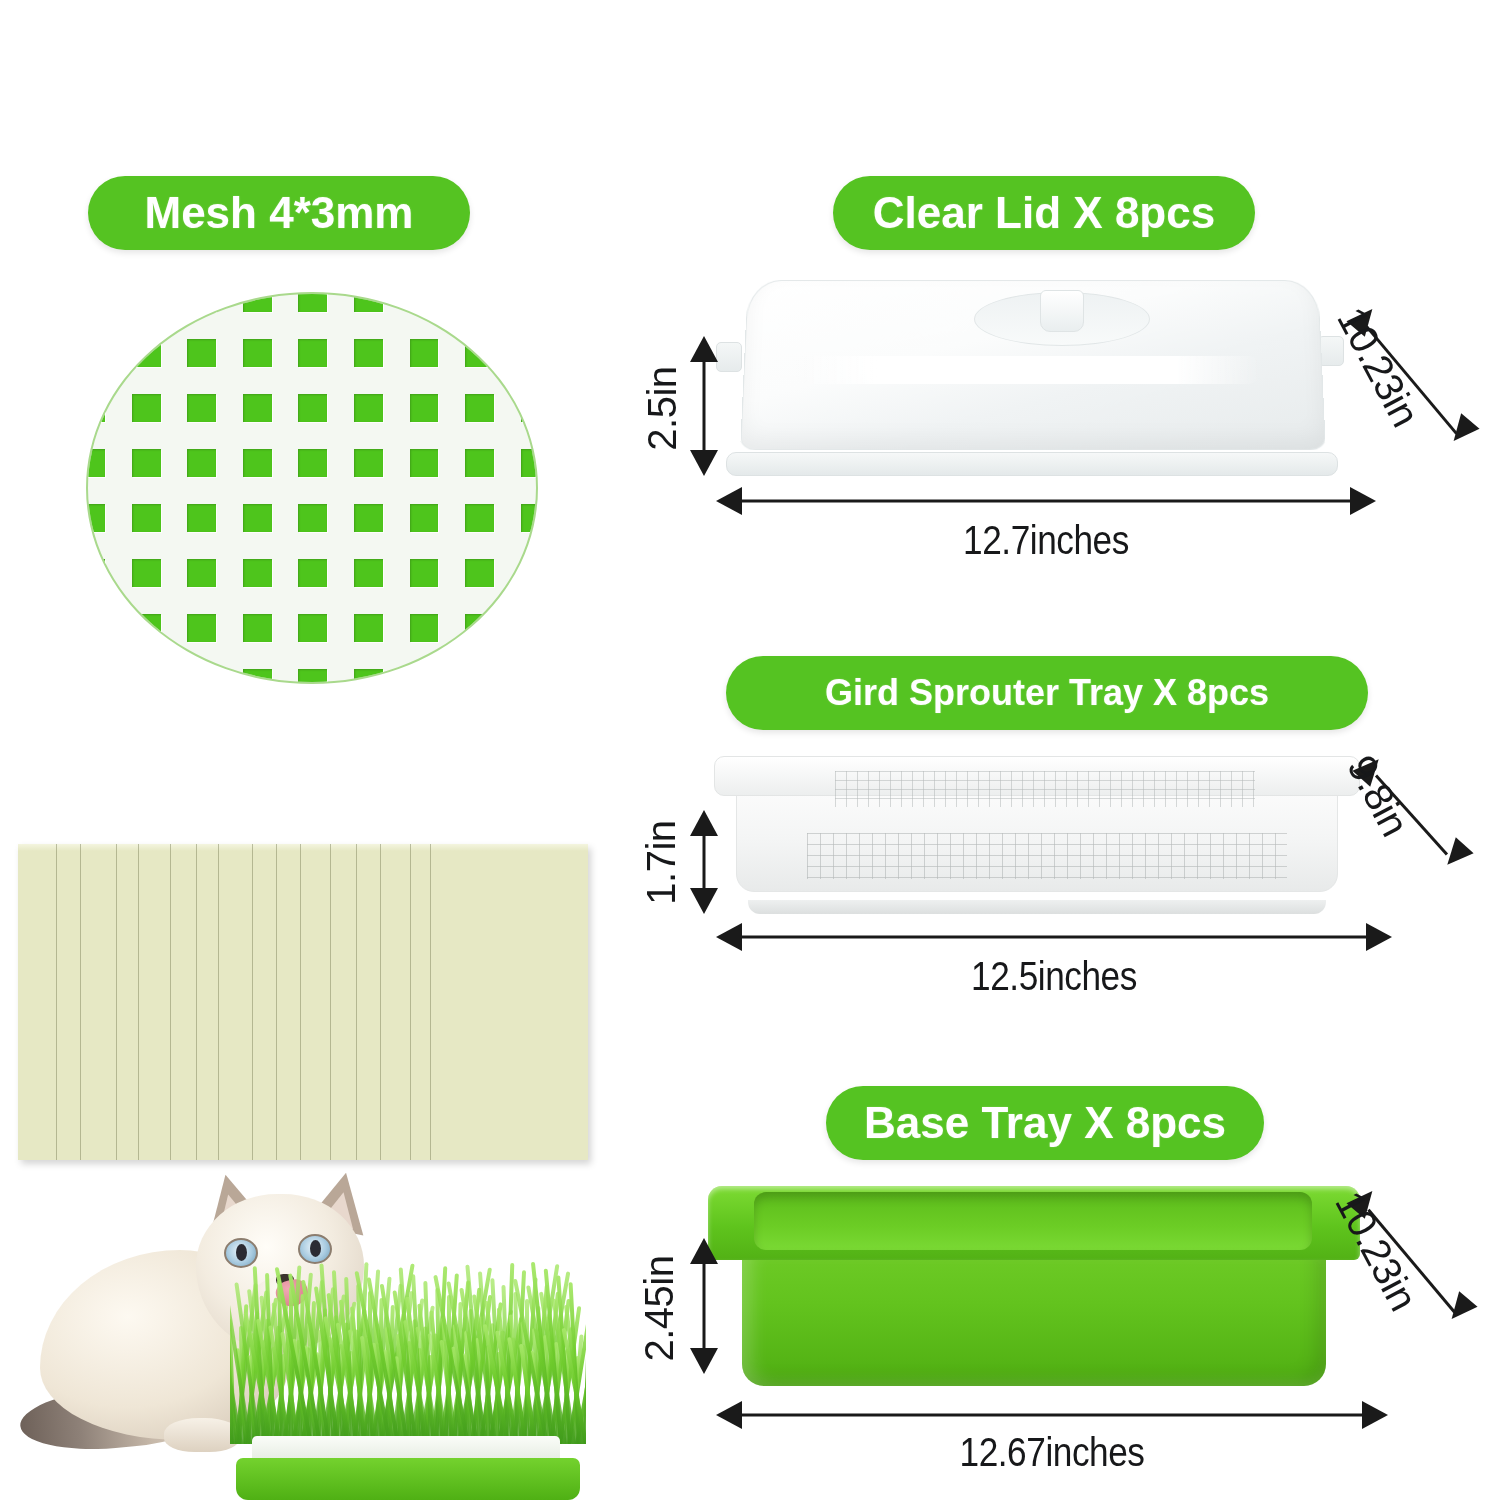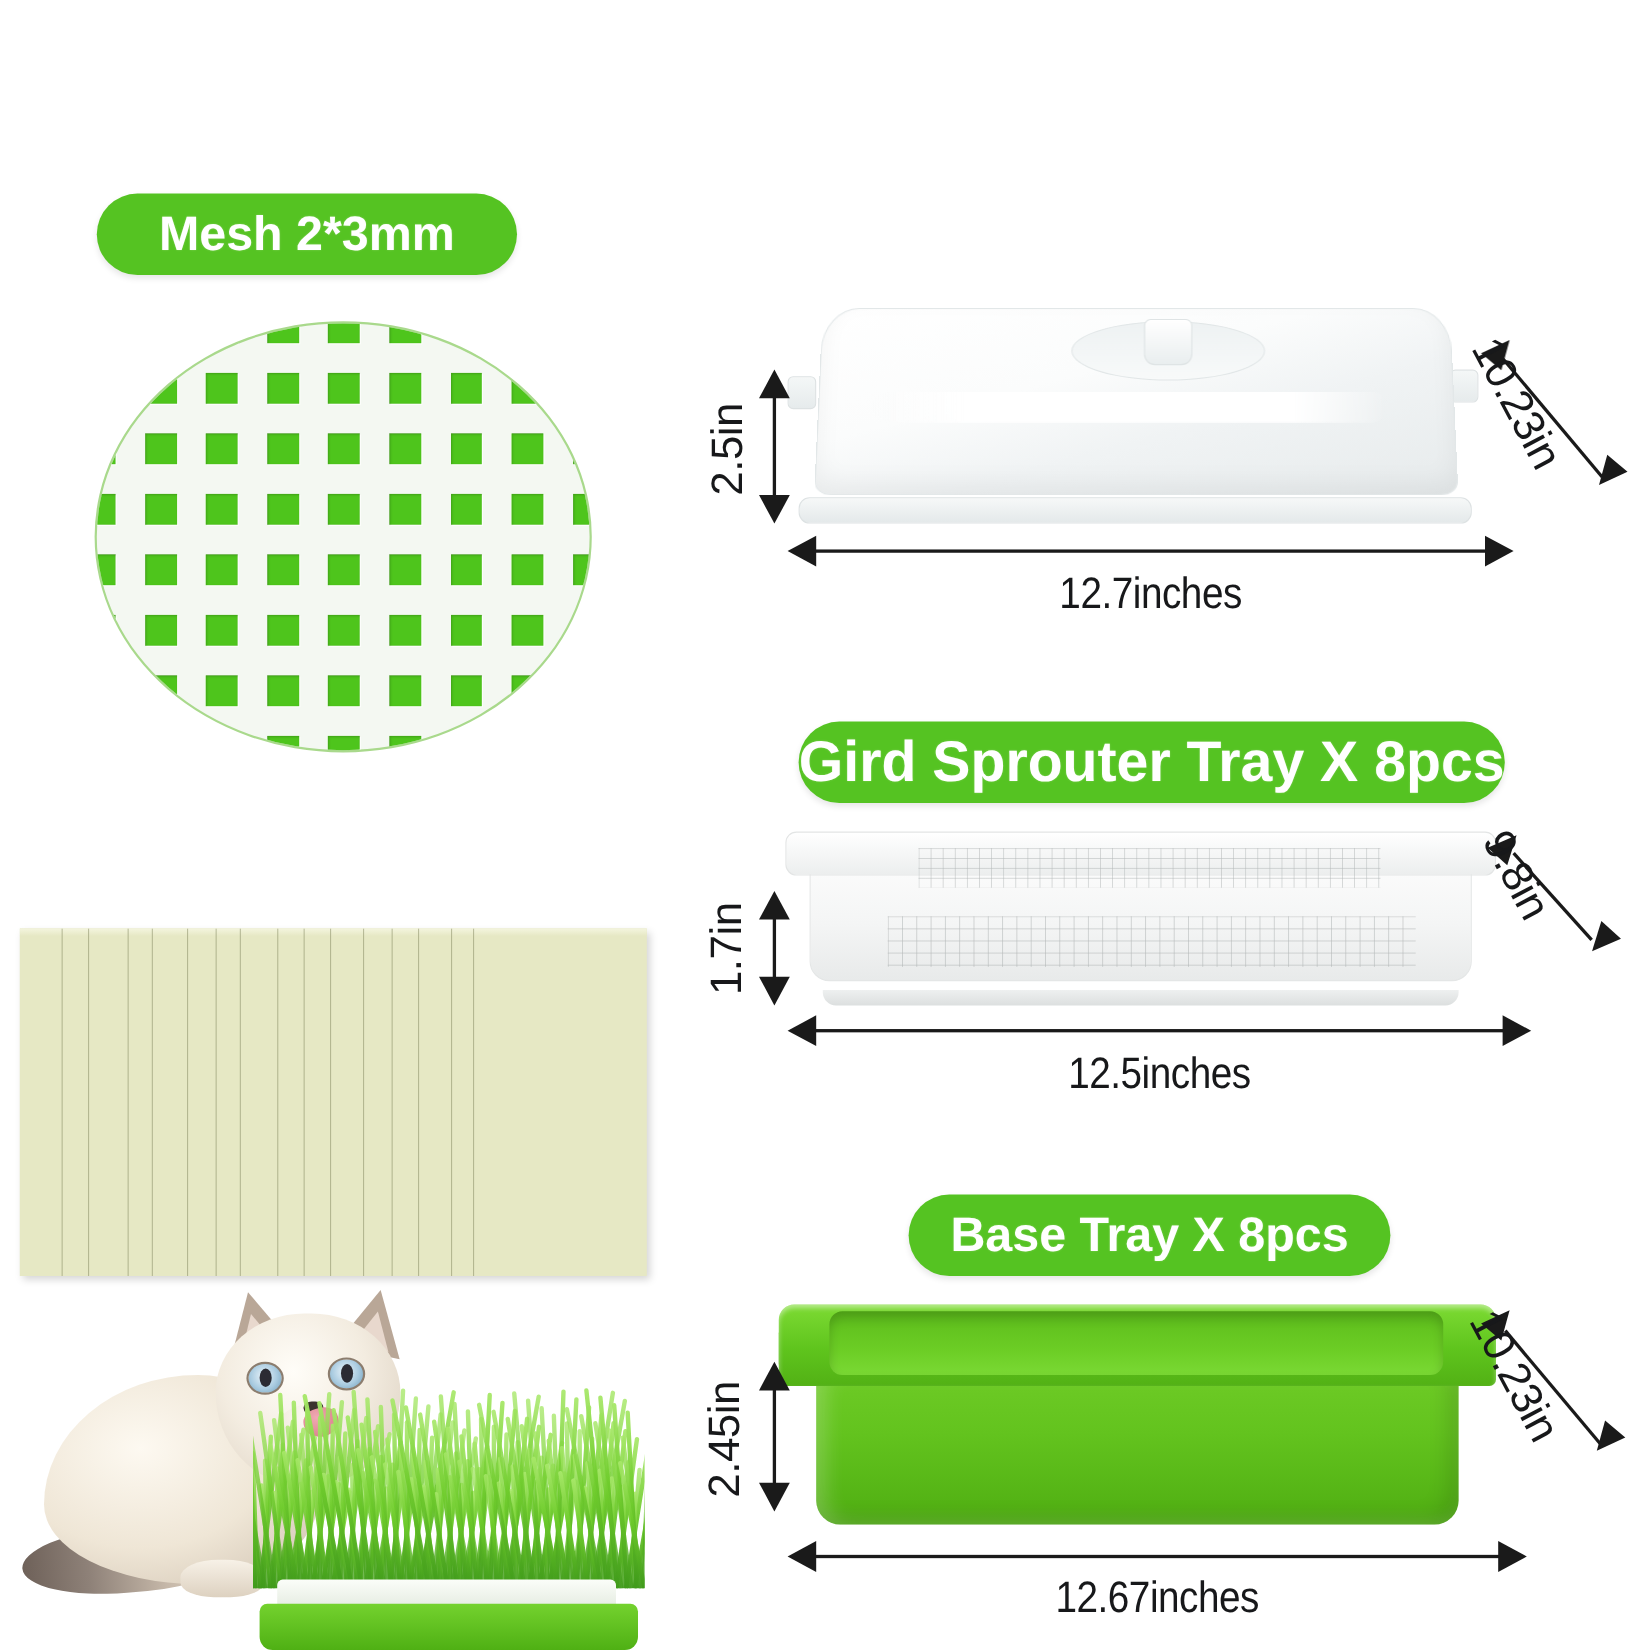--- a/index.html
+++ b/index.html
@@ -49,21 +49,21 @@
     font-weight: bold;
     font-family: "Liberation Sans", sans-serif;
     white-space: nowrap;
     box-shadow: 0 3px 6px rgba(0,0,0,0.10);
     text-shadow: 0 0 2px rgba(255,255,255,0.25);
   }
 
   #pill-mesh   { left: 88px;  top: 176px;  width: 382px; height: 74px; font-size: 44px; }
   #pill-lid    { left: 833px; top: 176px;  width: 422px; height: 74px; font-size: 44px; }
   #pill-papers { left: 14px;  top: 756px;  width: 592px; height: 74px; font-size: 44px; }
-  #pill-grid   { left: 726px; top: 656px;  width: 642px; height: 74px; font-size: 52px; }
+  #pill-grid   { left: 726px; top: 656px;  width: 642px; height: 74px; font-size: 36px; }
   #pill-base   { left: 826px; top: 1086px; width: 438px; height: 74px; font-size: 44px; }
 
   
   .mesh-circle {
     position: absolute;
     left: 86px; top: 292px;
     width: 452px; height: 392px;
     border-radius: 50%;
     background: #f4f8f2;
     border: 2px solid #a9d98c;
@@ -463,21 +463,21 @@
     letter-spacing: -0.5px;
   }
 </style>
 </head>
 <body>
 
 <div id="page">
 
 
   <div class="pill" id="pill-mesh">
-    <span>Mesh 2*3mm</span>
+    <span>Mesh 4*3mm</span>
   </div>
   <div class="mesh-circle">
     <div class="mesh-grid" id="mesh-grid">
         <div class="mesh-cell"></div>
         <div class="mesh-cell"></div>
         <div class="mesh-cell"></div>
         <div class="mesh-cell"></div>
         <div class="mesh-cell"></div>
         <div class="mesh-cell"></div>
         <div class="mesh-cell"></div>
@@ -785,20 +785,23 @@
           <div class="blade" style="left: 350.84px; height: 140px; transform: rotate(-7deg); opacity: 0.83;"></div>
           <div class="blade" style="left: 352.63px; height: 177px; transform: rotate(2deg); opacity: 0.87;"></div>
           <div class="blade" style="left: 354.42px; height: 118px; transform: rotate(-11deg); opacity: 0.92;"></div>
           <div class="blade" style="left: 0.21px; height: 155px; transform: rotate(-2deg); opacity: 0.96;"></div>
         </div>
       <div class="tray-photo-inner"></div>
       <div class="tray-photo-base"></div>
     </div>
   </div>
 
+  <div class="pill" id="pill-lid">
+    <span>Clear Lid X 8pcs</span>
+  </div>
   <div class="lid-photo">
     <div class="lid-tab l"></div>
     <div class="lid-tab r"></div>
     <div class="lid-dome"></div>
     <div class="lid-vent-oval"></div>
     <div class="lid-knob"></div>
     <div class="lid-top-highlight"></div>
     <div class="lid-flange"></div>
   </div>
 

